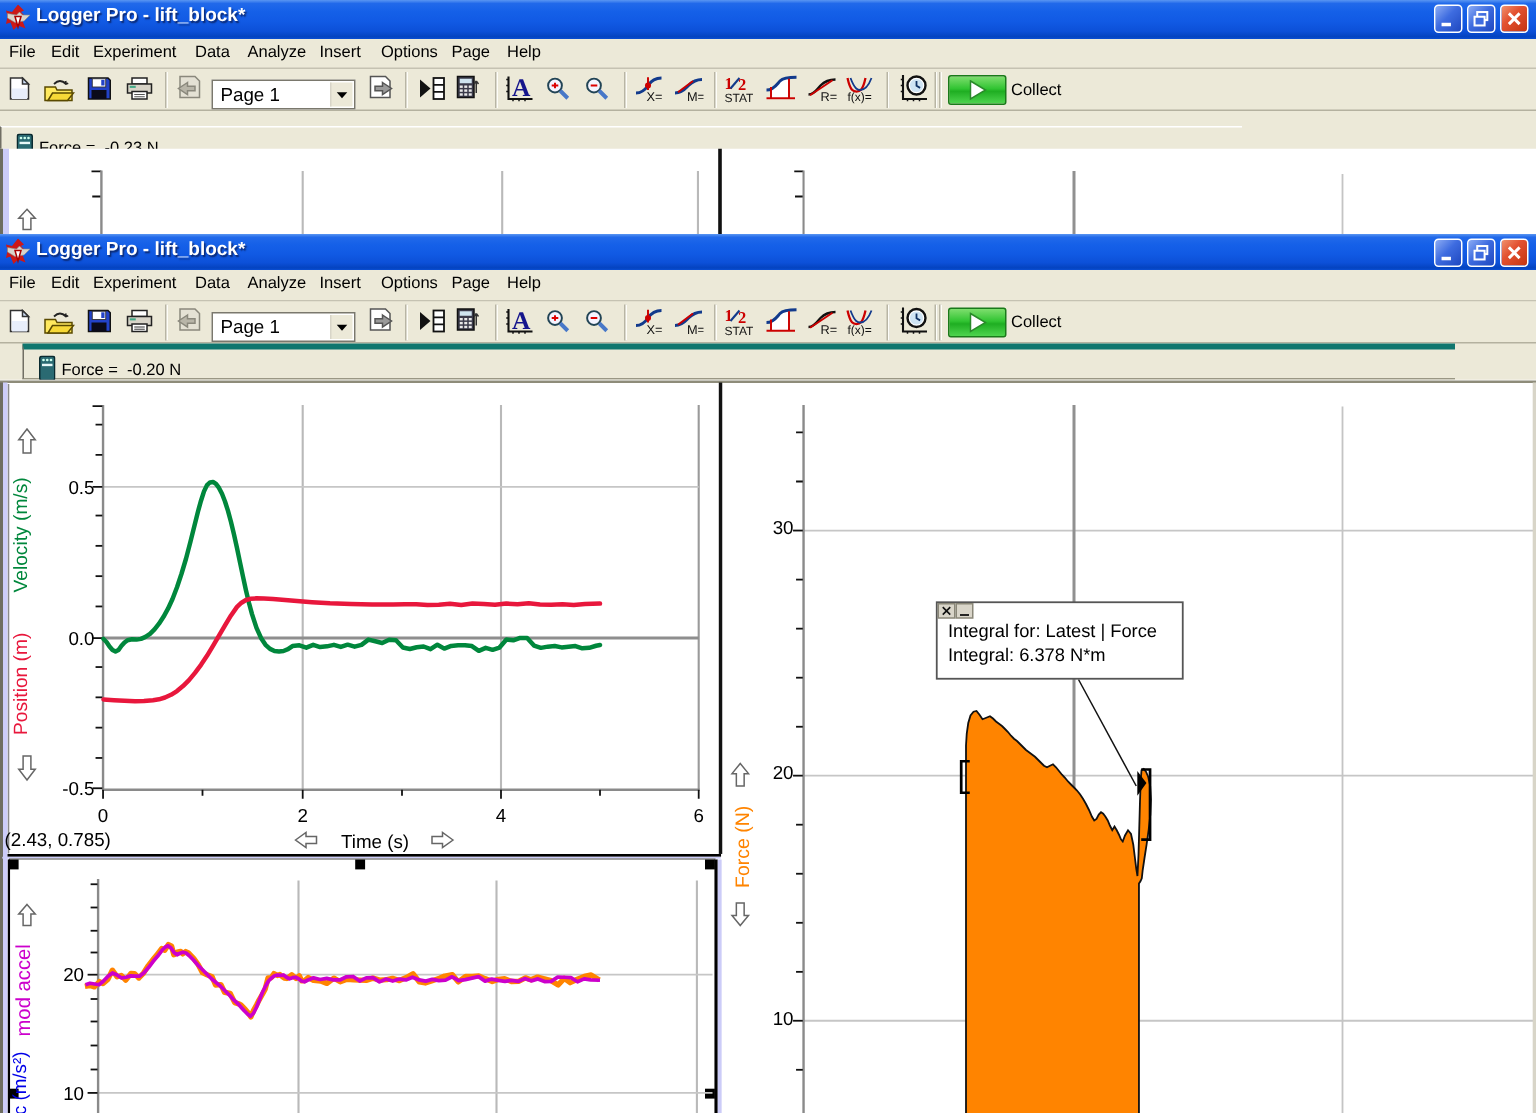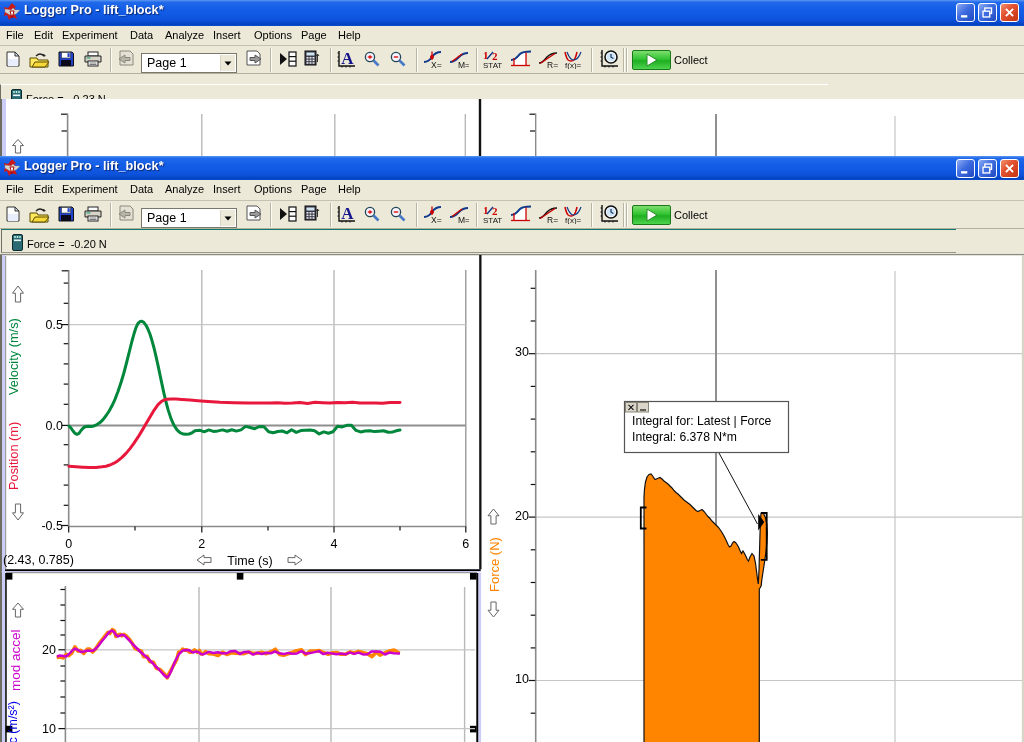--- a/index.html
+++ b/index.html
@@ -384,21 +384,21 @@
         <circle cx="12" cy="8" r="4.4" fill="#cfe4f4"></circle>
         <path d="M12 5 v3.2 l2.4 1.4" fill="none" stroke="#136" stroke-width="1.2"></path>
       </svg>
       <span style="position:absolute;left:623px;top:2px;width:1px;height:24px;background:#b8b5a4;border-right:1px solid #fdfdf8"></span>
       <span style="position:absolute;left:626px;top:2px;width:1px;height:24px;background:#b8b5a4;border-right:1px solid #fdfdf8"></span>
       <div style="position:absolute;left:632px;top:4px;width:39px;height:20px;background:linear-gradient(180deg,#7ede6e 0%,#31c432 45%,#1fae22 55%,#4ed44e 100%);border:1px solid #1a7a1a;border-radius:2px;box-sizing:border-box"><svg width="37" height="18" viewBox="0 0 37 18">
           <path d="M14 3 l10 6 l-10 6 z" fill="#fff" stroke="#2a8a2a" stroke-width="1"></path>
         </svg></div>
       <span style="position:absolute;left:674px;top:8px;font-size:11px">Collect</span>
     </div>
-    <div style="position:absolute;left:1px;top:229px;width:955px;height:24px;background:#ece9d8;border-top:1px solid #0f766e;border-bottom:1px solid #9a9784;box-sizing:border-box;border-left:1px solid #716f64">
+    <div style="position:absolute;left:15px;top:229px;width:955px;height:24px;background:#ece9d8;border-top:4px solid #0f766e;border-bottom:1px solid #9a9784;box-sizing:border-box;border-left:1px solid #716f64">
       <svg style="position:absolute;left:10px;top:4px" width="11" height="17" viewBox="0 0 11 17">
         <rect x="0.5" y="0.5" width="10" height="16" rx="1.5" fill="#2a6a72" stroke="#0a2a30"></rect>
         <circle cx="3" cy="3" r="0.9" fill="#cfe"></circle>
         <circle cx="5.5" cy="3" r="0.9" fill="#cfe"></circle>
         <circle cx="8" cy="3" r="0.9" fill="#cfe"></circle>
         <rect x="2" y="5.5" width="7" height="1.6" fill="#e8f8f8"></rect>
       </svg>
       <span style="position:absolute;left:25px;top:8px;font-size:11px">Force =&nbsp; -0.20 N</span>
     </div>
     <svg style="position:absolute;left:0;top:253px" width="1024" height="489" viewBox="0 0 1024 489" font-family="Liberation Sans, sans-serif">

